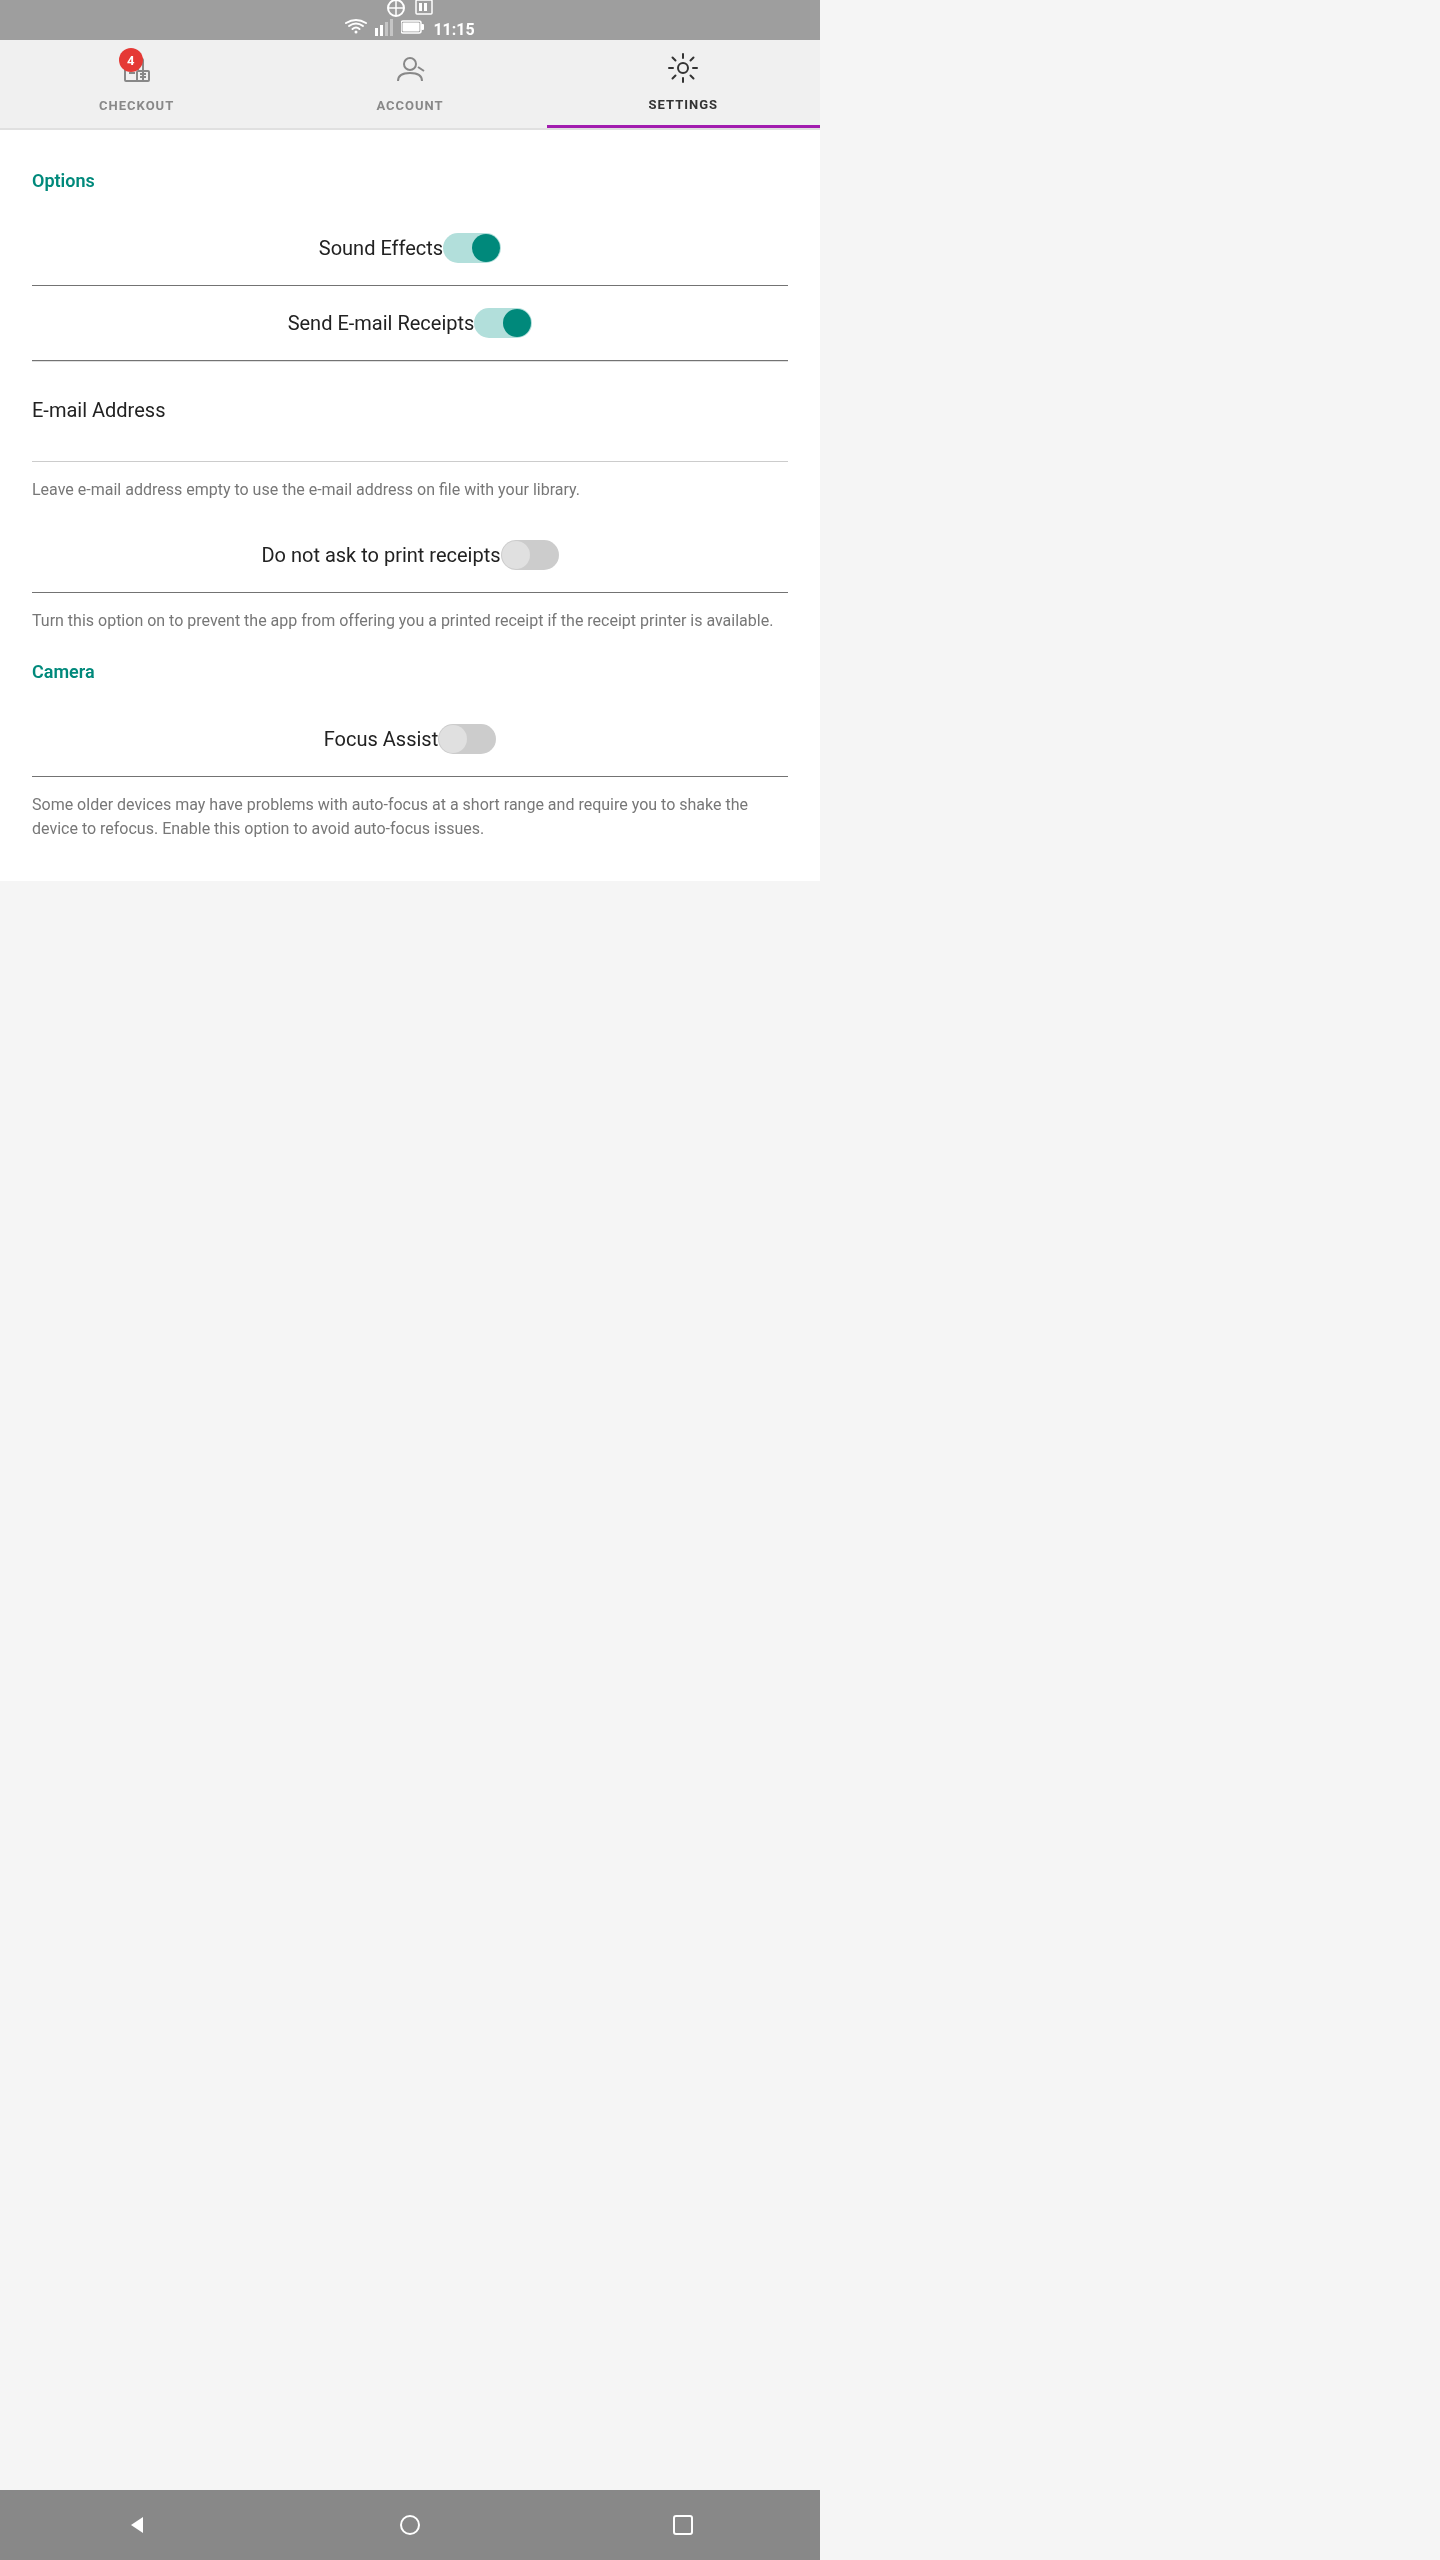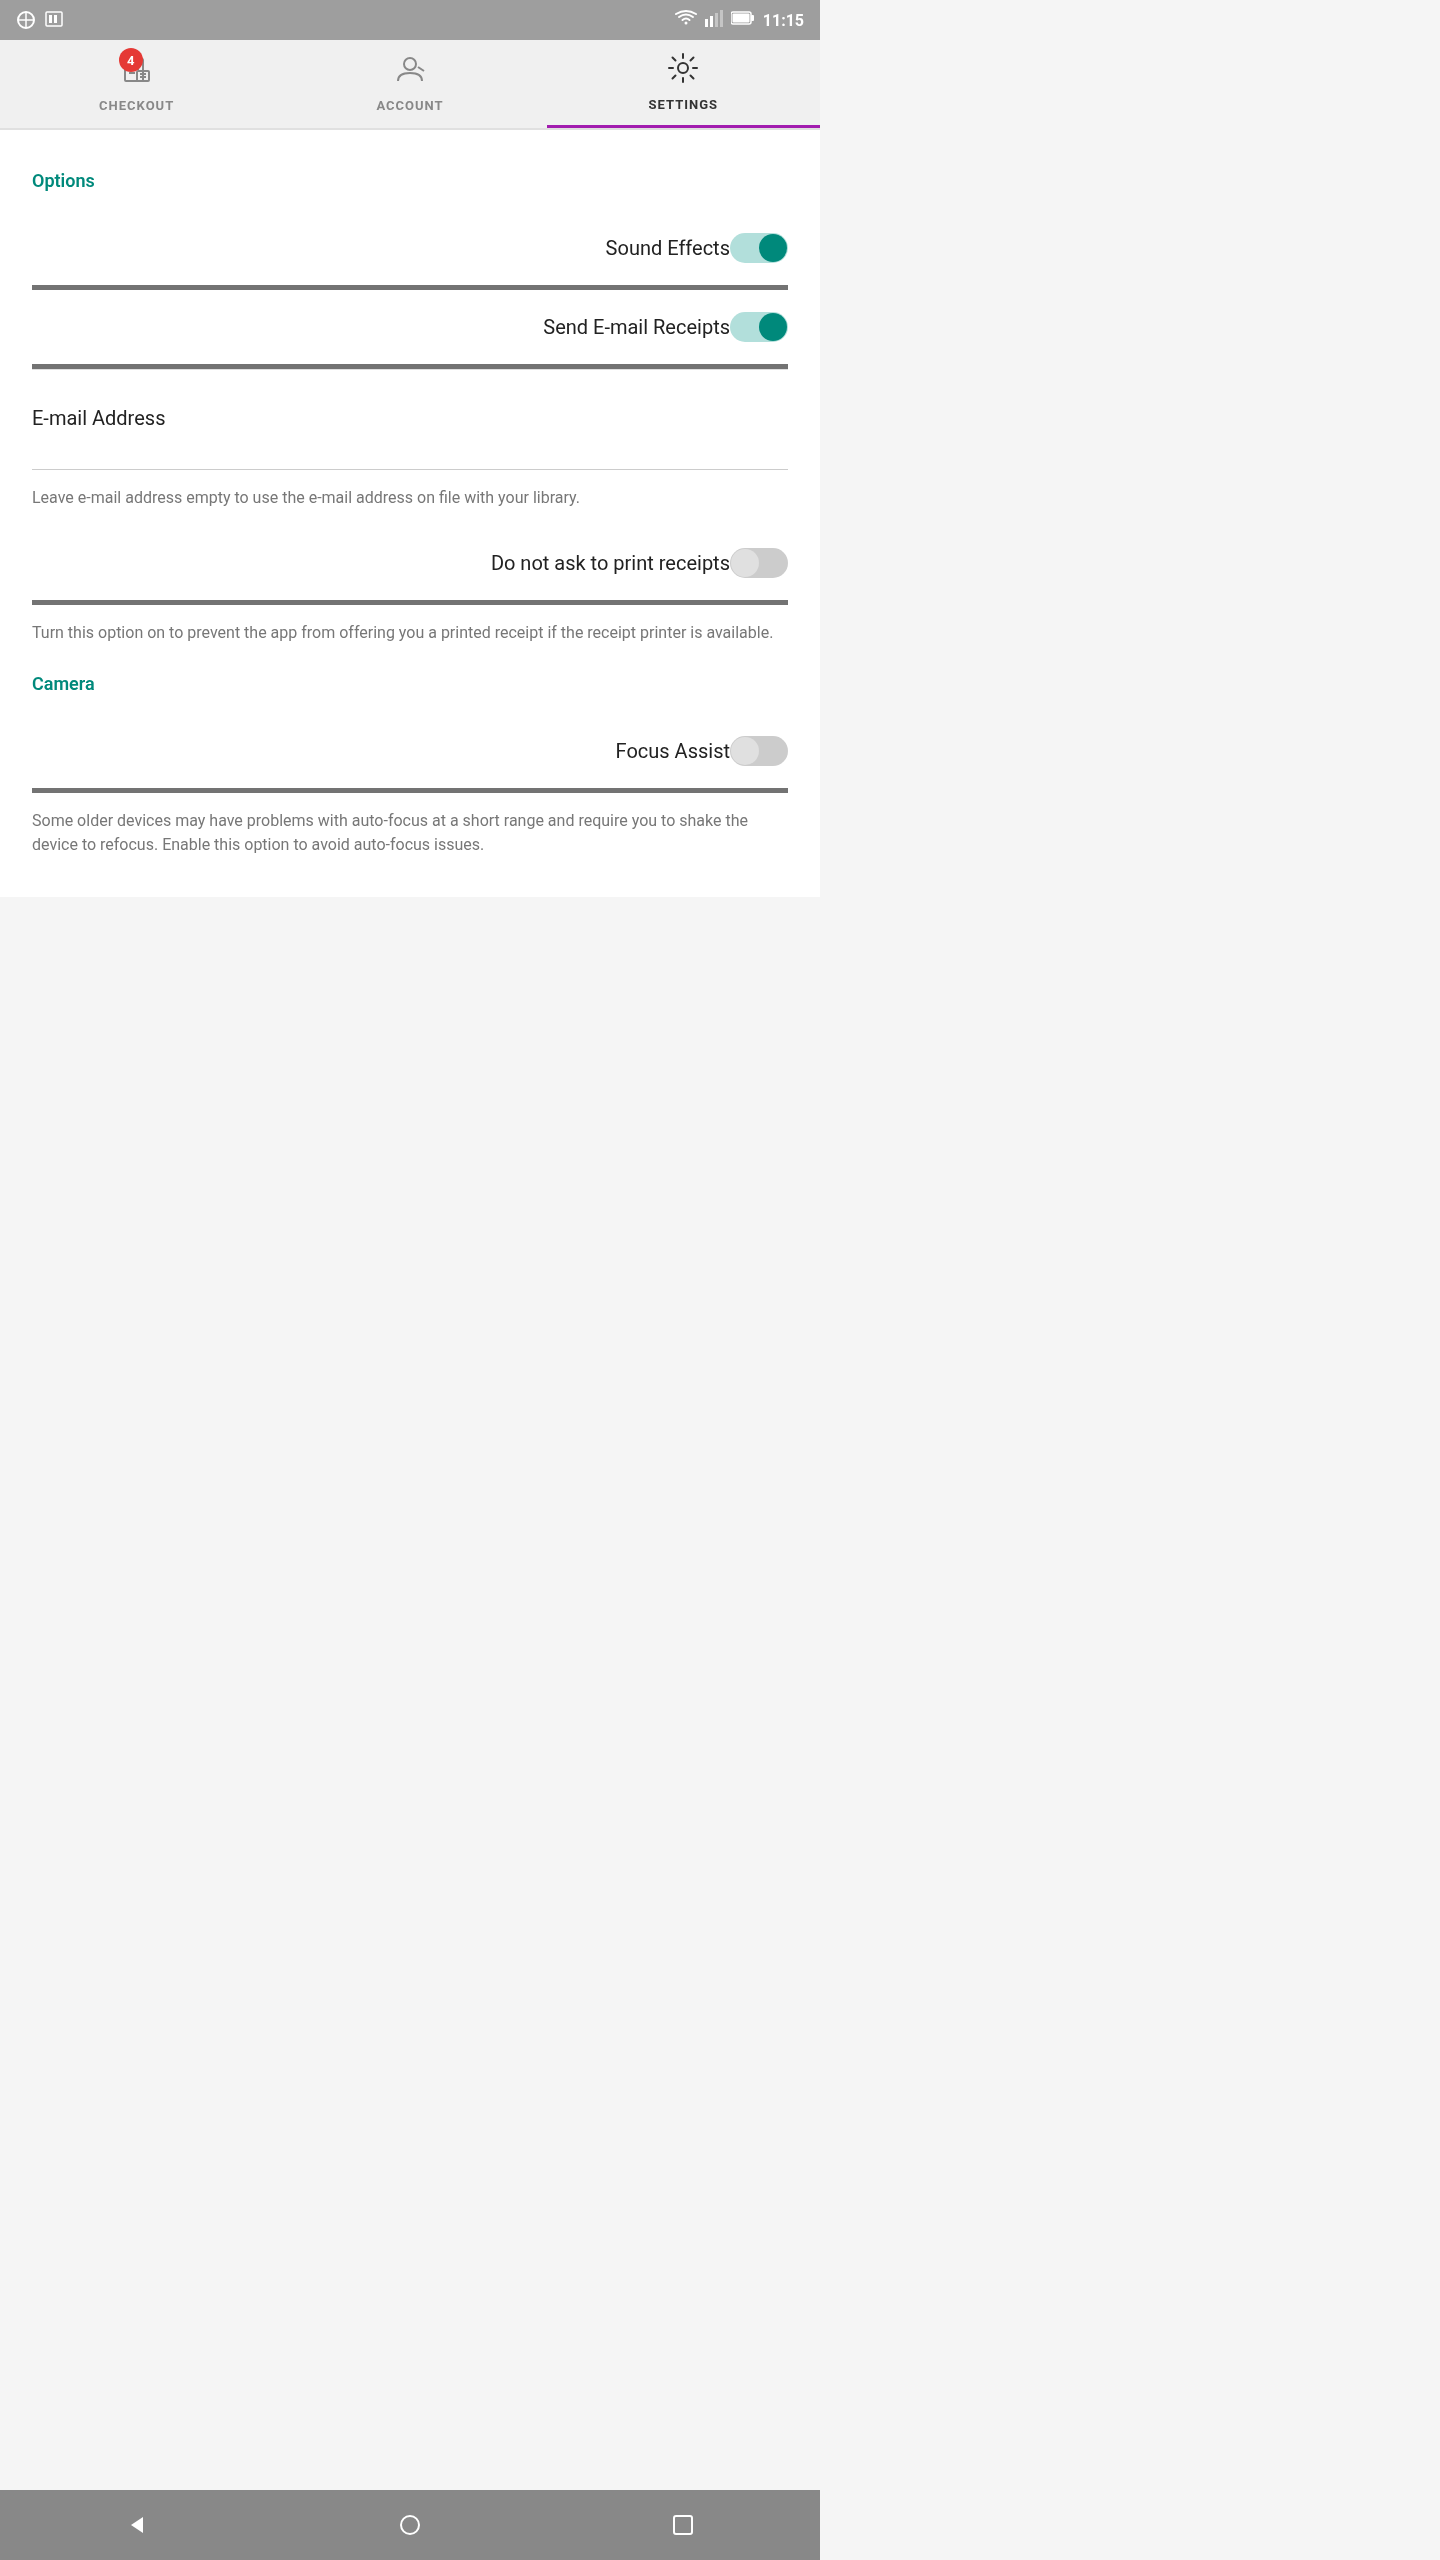--- a/index.html
+++ b/index.html
@@ -16,24 +16,25 @@
       position: relative;
       overflow-x: hidden;
     }
 
     
     .status-bar {
       background: #9e9e9e;
       height: 40px;
       display: flex;
       align-items: center;
-      justify-content: space-between;
+      justify-content: flex-end;
       padding: 0 16px;
       color: white;
       font-size: 14px;
+      flex-direction: column;
     }
 
     .status-left {
       display: flex;
       align-items: center;
       gap: 8px;
     }
 
     .status-right {
       display: flex;
@@ -123,23 +124,23 @@
       font-size: 18px;
       font-weight: 600;
       color: #00897b;
       margin-bottom: 20px;
       margin-top: 8px;
     }
 
     .setting-row {
       display: flex;
       align-items: center;
-      justify-content: flex-end;
+      justify-content: center;
       padding: 22px 0;
-      border-bottom: 5px solid #737373;
+      border-bottom: 1px solid #737373;
     }
 
     .setting-row:last-child {
       border-bottom: none;
     }
 
     .setting-label {
       font-size: 20px;
       color: #222;
       font-weight: 400;

